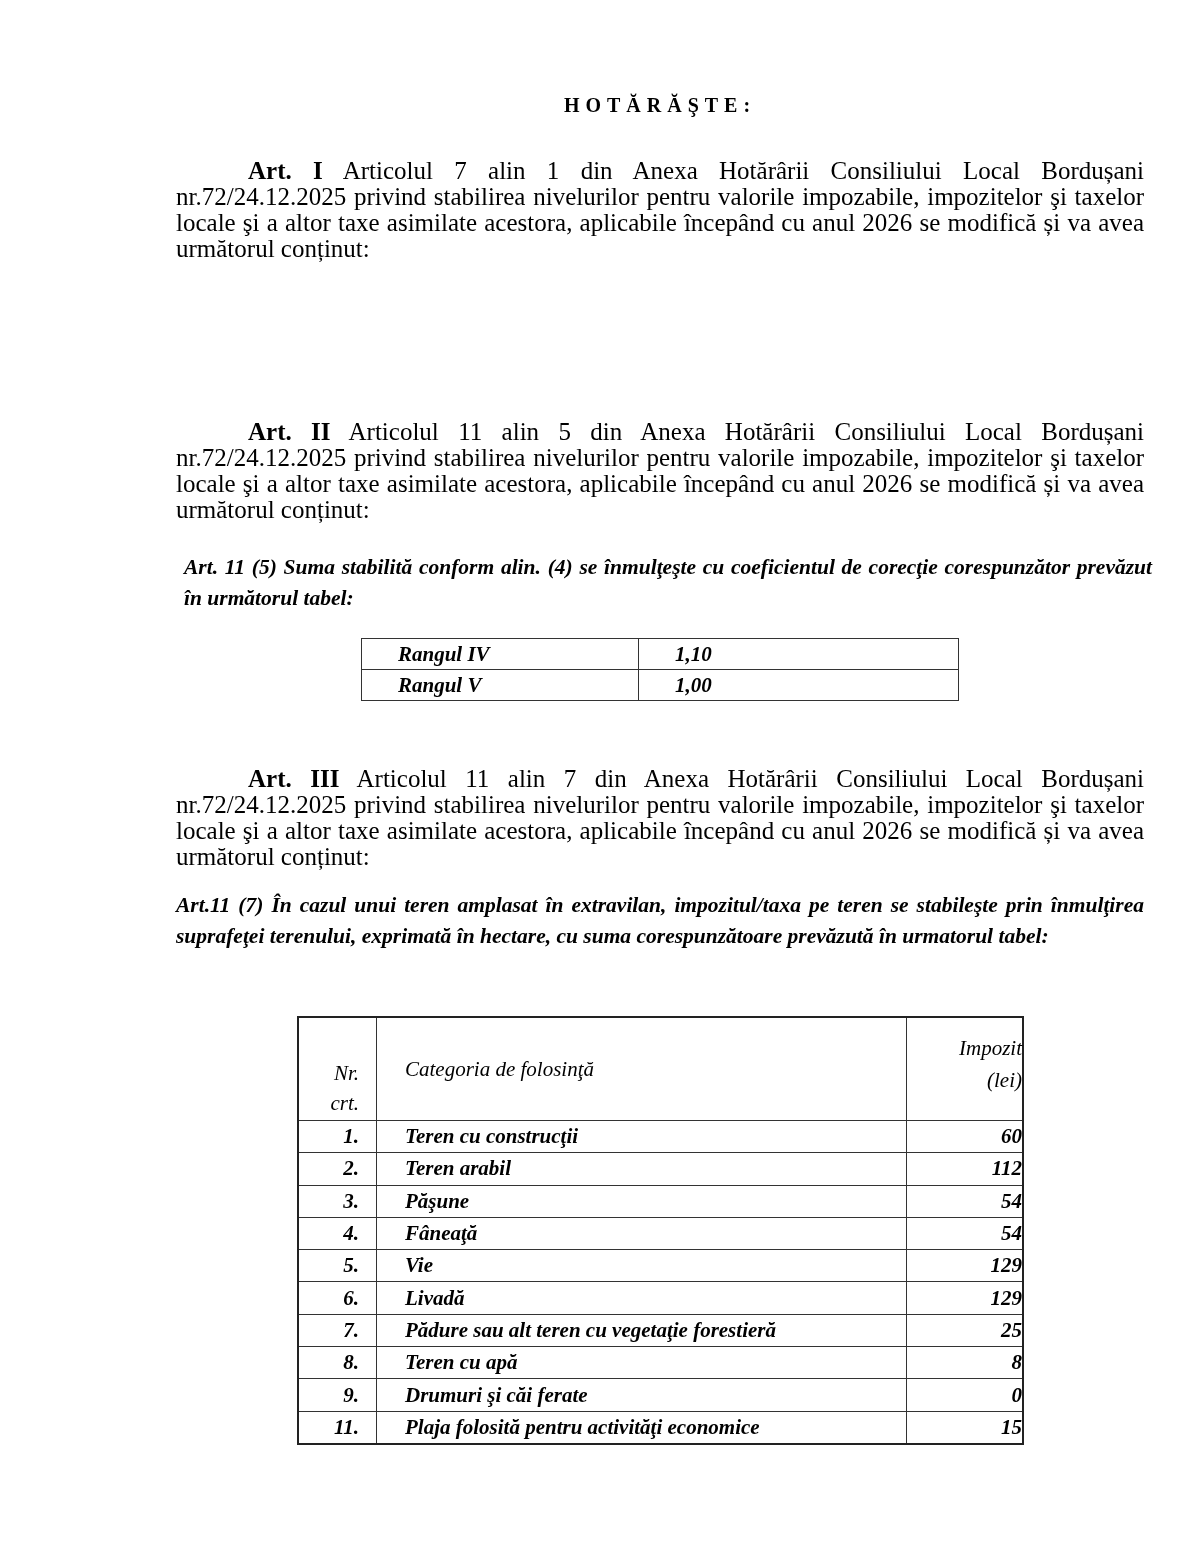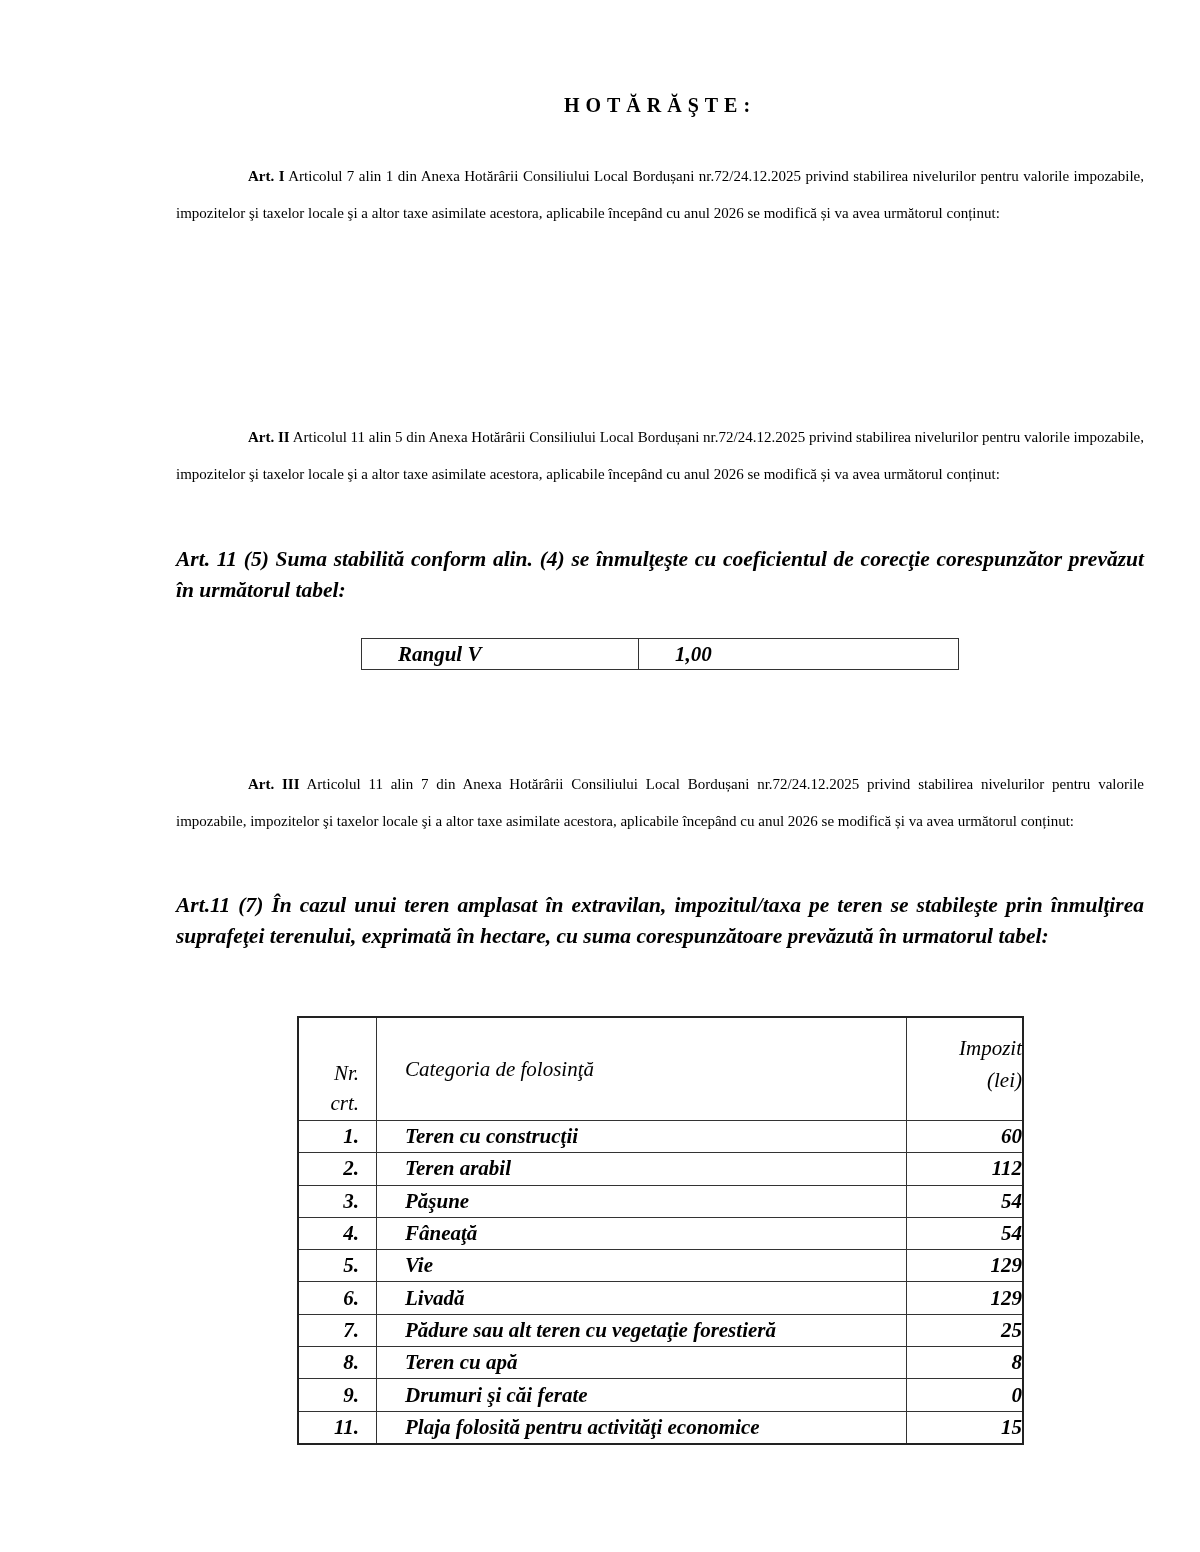--- a/index.html
+++ b/index.html
@@ -9,21 +9,21 @@
       color: #000;
     }
     .page { position: absolute; left: 0; top: 8px; width: 1200px; height: 1552px; }
     .title {
       position: absolute; top: 86px; left: 0; width: 1320px;
       text-align: center; font-weight: bold; font-size: 20px;
       letter-spacing: 6px;
     }
     .para {
       position: absolute; left: 176px; width: 968px;
-      font-size: 15px; line-height: 37px; text-align: justify;
+      font-size: 25px; line-height: 26px; text-align: justify;
       text-align-last: left;
     }
     .para .indent { display: inline-block; width: 72px; }
     .para b { font-weight: bold; }
     .ital {
       position: absolute; left: 176px; width: 968px;
       font-size: 21.5px; line-height: 31px; text-align: justify;
       text-align-last: left; font-weight: bold; font-style: italic;
     }
     table { border-collapse: collapse; position: absolute; font-weight: bold; font-style: italic; font-size: 21px; }
@@ -50,24 +50,28 @@
 
   <p class="para" style="top:150px;margin:0;">
     <span class="indent"></span><b>Art. I</b> <span>Articolul 7 alin 1 din Anexa Hotărârii Consiliului Local Bordușani nr.72/24.12.2025 privind stabilirea nivelurilor pentru valorile impozabile, impozitelor şi taxelor locale şi a altor taxe asimilate acestora, aplicabile începând cu anul 2026 se modifică și va avea următorul conținut:</span>
   </p>
 
 
   <p class="para" style="top:411px;margin:0;">
     <span class="indent"></span><b>Art. II</b> <span>Articolul 11 alin 5 din Anexa Hotărârii Consiliului Local Bordușani nr.72/24.12.2025 privind stabilirea nivelurilor pentru valorile impozabile, impozitelor şi taxelor locale şi a altor taxe asimilate acestora, aplicabile începând cu anul 2026  se modifică și va avea următorul conținut:</span>
   </p>
 
-  <p class="ital" style="top:536px;margin:0;">Art. 11  (5) Suma stabilită conform alin. (4) se înmulţeşte cu coeficientul de corecţie corespunzător prevăzut în următorul tabel:</p>
+  <p class="ital" style="top:536px;margin:8px;">Art. 11  (5) Suma stabilită conform alin. (4) se înmulţeşte cu coeficientul de corecţie corespunzător prevăzut în următorul tabel:</p>
 
   <table id="t1">
     <tbody>
+    <tr>
+      <td class="c1">Rangul IV</td>
+      <td>1,10</td>
+    </tr>
     <tr>
       <td class="c1">Rangul V</td>
       <td>1,00</td>
     </tr>
   </tbody>
     </table>
 
   <p class="para" style="top:758px;margin:0;">
     <span class="indent"></span><b>Art. III</b> <span>Articolul 11 alin 7 din Anexa Hotărârii Consiliului Local Bordușani nr.72/24.12.2025 privind stabilirea nivelurilor pentru valorile impozabile, impozitelor şi taxelor locale şi a altor taxe asimilate acestora, aplicabile începând cu anul 2026  se modifică și va avea următorul conținut:</span>
   </p>

